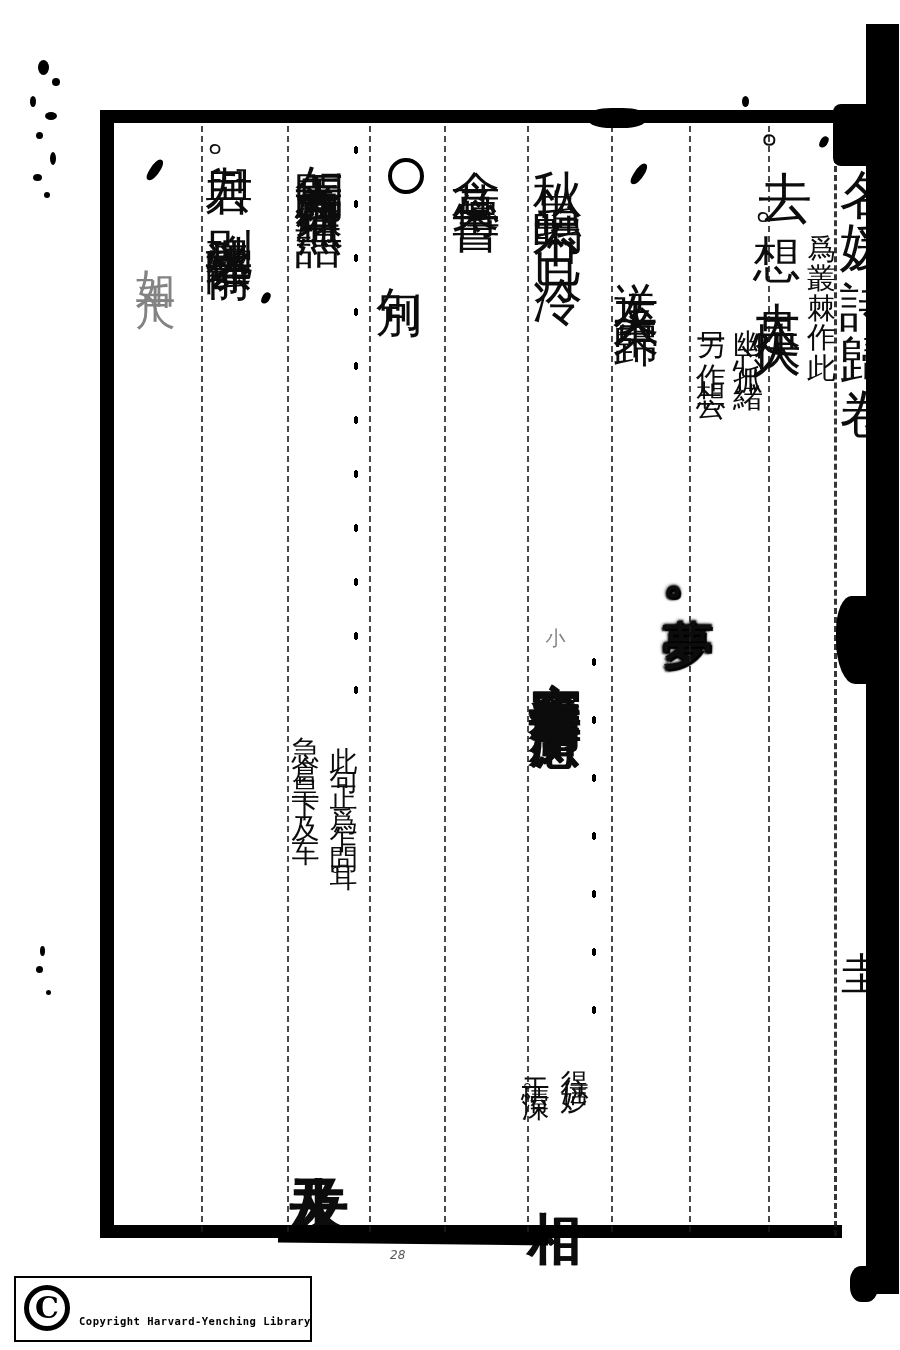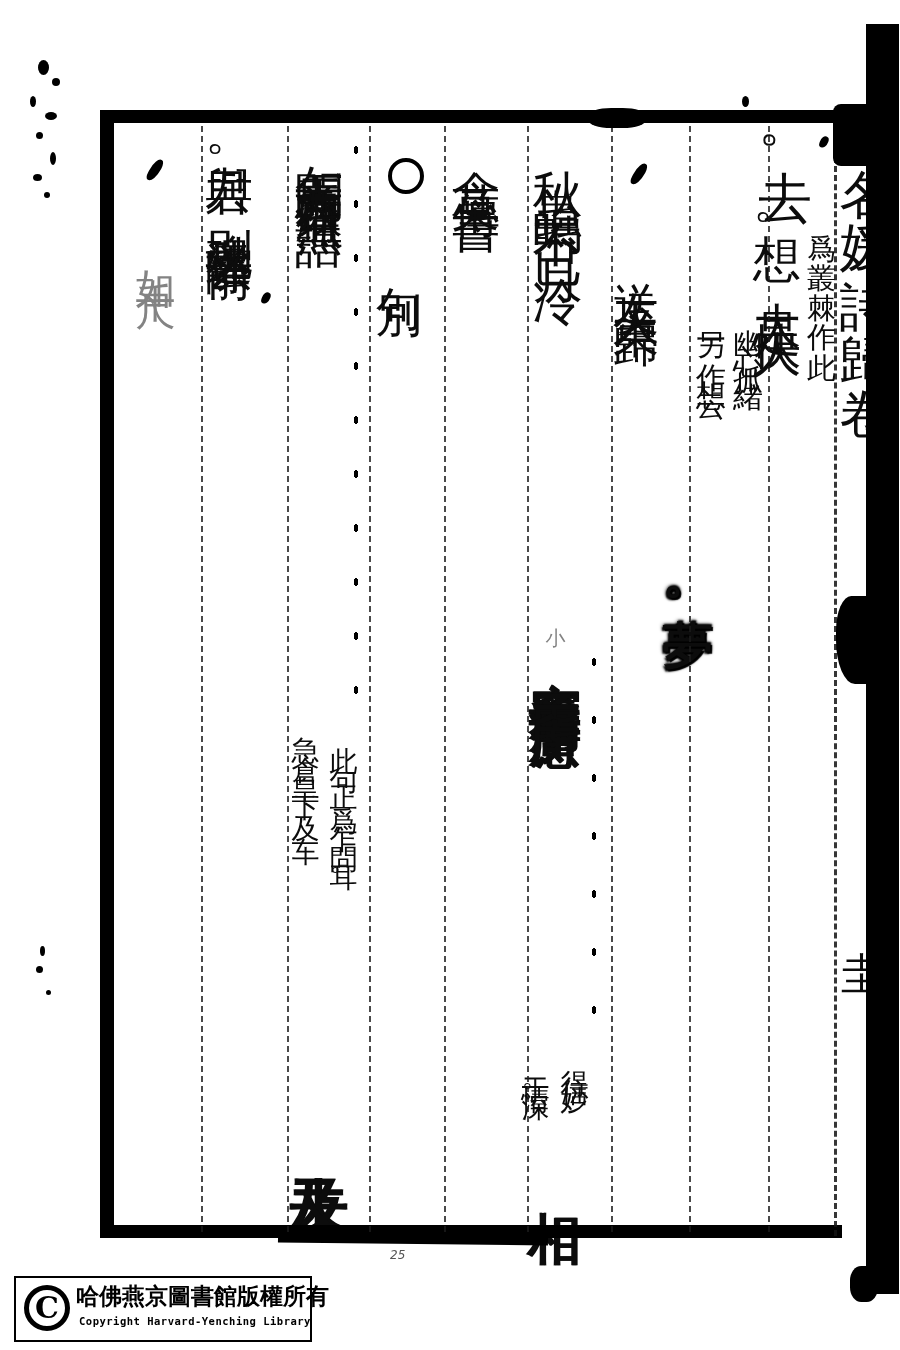--- a/index.html
+++ b/index.html
@@ -109,21 +109,20 @@
   <div class="speck" style="left:45px;top:112px;width:12px;height:8px"></div>
   <div class="speck" style="left:36px;top:132px;width:7px;height:7px"></div>
   <div class="speck" style="left:50px;top:152px;width:6px;height:13px"></div>
   <div class="speck" style="left:33px;top:174px;width:9px;height:7px"></div>
   <div class="speck" style="left:44px;top:192px;width:6px;height:6px"></div>
   <div class="speck" style="left:40px;top:946px;width:5px;height:10px"></div>
   <div class="speck" style="left:36px;top:966px;width:7px;height:7px"></div>
   <div class="speck" style="left:46px;top:990px;width:5px;height:5px"></div>
   <div class="speck" style="left:742px;top:96px;width:7px;height:11px"></div>
 
-  <div class="pencil">25</div>
+  <div class="pencil">28</div>
 
   <div class="stamp">
     <div class="stamp-c">C</div>
-    <div class="stamp-zh">哈佛燕京圖書館版權所有</div>
     <div class="stamp-en">Copyright Harvard-Yenching Library</div>
   </div>
 
 </div>
 
 </body></html>

